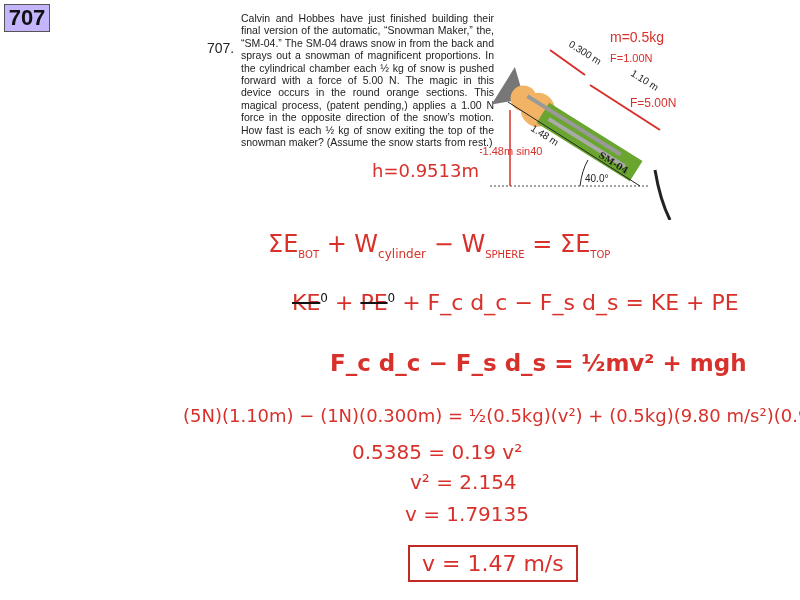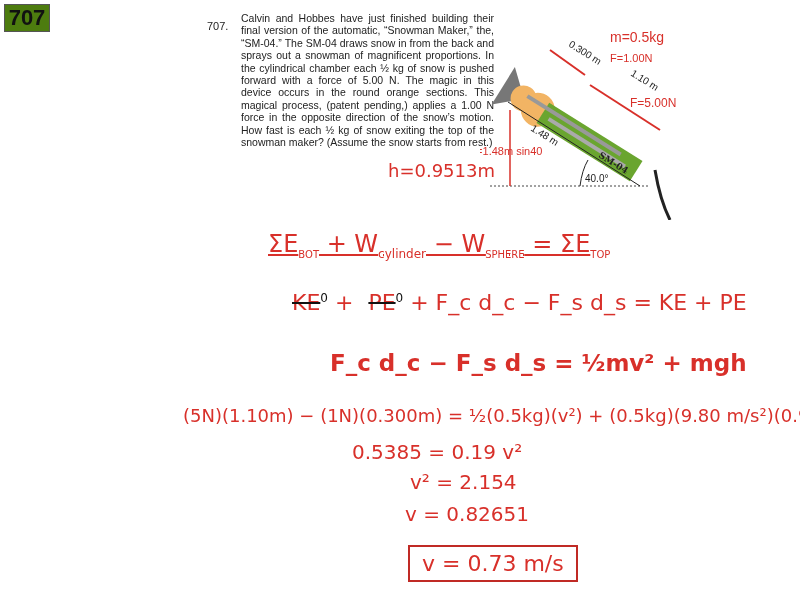--- a/index.html
+++ b/index.html
@@ -1,18 +1,18 @@
 <!DOCTYPE html>
 <html><head>
 <meta charset="utf-8">
 <style>
   html, body { margin:0; padding:0; }
   body { width:800px; height:600px; position:relative; background:#ffffff; overflow:hidden; font-family:"Liberation Sans", sans-serif; }
-  .badge { position:absolute; left:4px; top:4px; width:44px; height:26px; background:#4d7c0f; border:1px solid #555; font-size:22px; font-weight:bold; color:#111; text-align:center; line-height:26px; font-family:"Liberation Sans", sans-serif; }
-  .problem-num { position:absolute; left:207px; top:20px; font-size:11px; color:#222; }
+  .badge { position:absolute; left:4px; top:4px; width:44px; height:26px; background:#c4b5fd; border:1px solid #555; font-size:22px; font-weight:bold; color:#111; text-align:center; line-height:26px; font-family:"Liberation Sans", sans-serif; }
+  .problem-num { position:absolute; left:207px; top:40px; font-size:14px; color:#222; }
   .problem-text { position:absolute; left:241px; top:12px; width:253px; font-size:10.5px; line-height:12.4px; color:#222; text-align:justify; }
   .hw { position:absolute; color:#d8302a; font-family:"DejaVu Sans", sans-serif; white-space:nowrap; }
   .diagram { position:absolute; left:480px; top:20px; width:220px; height:200px; }
   .boxed { border:2px solid #c02a25; padding:4px 12px; }
 </style>
 </head>
 <body>
 
 <div class="badge">707</div>
 
@@ -41,32 +41,32 @@
     <line x1="70" y1="30" x2="105" y2="55" stroke="#d8302a" stroke-width="2"></line>
     <line x1="180" y1="110" x2="110" y2="65" stroke="#d8302a" stroke-width="2"></line>
     <line x1="30" y1="90" x2="30" y2="166" stroke="#d8302a" stroke-width="1.5"></line>
     <text x="130" y="22" font-size="14" fill="#d8302a">m=0.5kg</text>
     <text x="130" y="42" font-size="11" fill="#d8302a">F=1.00N</text>
     <text x="150" y="87" font-size="12" fill="#d8302a">F=5.00N</text>
     <text x="-10" y="135" font-size="11" fill="#d8302a">h=1.48m sin40</text>
   </svg>
 </div>
 
-<div class="hw" style="left:388px; top:160px; font-size:18px;">h=0.9513m</div>
+<div class="hw" style="left:372px; top:160px; font-size:18px;">h=0.9513m</div>
 
-<div class="hw" style="left:268px; top:230px; font-size:24px;text-decoration:underline;">
+<div class="hw" style="left:268px; top:230px; font-size:24px;">
   <span>ΣE</span><sub style="font-size:10px">BOT</sub><span> + W</span><sub style="font-size:12px">cylinder</sub><span> − W</span><sub style="font-size:10px">SPHERE</sub><span> = ΣE</span><sub style="font-size:10px">TOP</sub>
 </div>
 
 <div class="hw" style="left:292px; top:290px; font-size:22px;">
   <span style="text-decoration:line-through; text-decoration-color:#111;">KE</span><sup style="font-size:12px;color:#111">0</sup> +
-  <span style="text-decoration:line-through; text-decoration-color:#111;margin-left:8px;">PE</span><sup style="font-size:12px;color:#111">0</sup><span> + F_c d_c − F_s d_s = KE + PE</span>
+  <span style="text-decoration:line-through; text-decoration-color:#111;">PE</span><sup style="font-size:12px;color:#111">0</sup><span> + F_c d_c − F_s d_s = KE + PE</span>
 </div>
 
 <div class="hw" style="left:330px; top:350px; font-size:23px;font-weight:bold;">F_c d_c − F_s d_s = ½mv² + mgh</div>
 
 <div class="hw" style="left:183px; top:405px; font-size:18px;">(5N)(1.10m) − (1N)(0.300m) = ½(0.5kg)(v²) + (0.5kg)(9.80 m/s²)(0.9513m)</div>
 
 <div class="hw" style="left:352px; top:440px; font-size:20px;">0.5385 = 0.19 v²</div>
 <div class="hw" style="left:402px; top:470px; font-size:20px;margin-left:8px;">v² = 2.154</div>
-<div class="hw" style="left:405px; top:502px; font-size:20px;">v = 0.82651</div>
+<div class="hw" style="left:405px; top:502px; font-size:20px;">v = 1.79135</div>
 
-<div class="hw boxed" style="left:408px; top:545px; font-size:22px;">v = 0.73 m/s</div>
+<div class="hw boxed" style="left:408px; top:545px; font-size:22px;">v = 1.47 m/s</div>
 
 </body></html>

